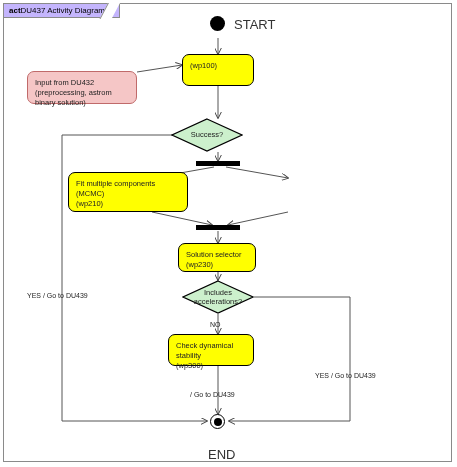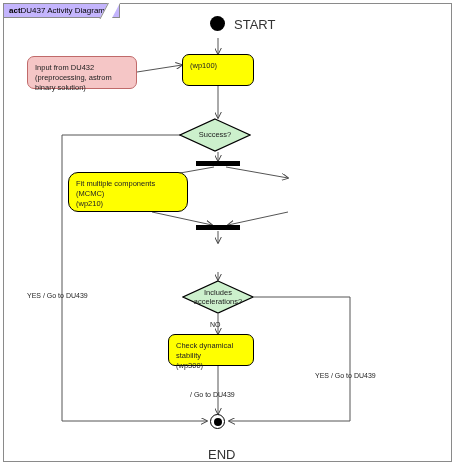--- a/index.html
+++ b/index.html
@@ -83,20 +83,21 @@
     padding: 6px 7px;
   }
   .objectnode {
     background: #f5c6c6;
     border: 1px solid #c06a6a;
     border-radius: 7px;
     font-size: 7.5px;
     line-height: 10px;
     color: #222222;
     padding: 6px 7px;
+    margin-top: 15px;
   }
   .decision {
     font-size: 7.5px;
     line-height: 9.5px;
     color: #222222;
     display: flex;
     align-items: center;
     justify-content: center;
     text-align: center;
   }
@@ -211,37 +212,41 @@
   <div class="nodelabel" style="left:234px; top:20px;">START</div>
 
   <div class="node objectnode" style="left:27px; top:56px; width:110px; height:33px;">
     <div>Input from DU432 (preprocessing, astrom binary solution)</div>
   </div>
 
   <div class="node action" style="left:182px; top:54px; width:72px; height:32px;">
     <div>(wp100)</div>
   </div>
 
-  <div class="node decision" style="left:179px; top:118px; width:72px; height:34px;">
+  <div class="node decision" style="left:171px; top:118px; width:72px; height:34px;">
     <svg width="72" height="34" viewBox="0 0 72 34" xmlns="http://www.w3.org/2000/svg">
       <polygon points="36,1 71,17 36,33 1,17" fill="#ccf0cc" stroke="#000000" stroke-width="1.2"></polygon>
     </svg>
     <div class="dtext">Success?</div>
   </div>
 
   <div class="node bar" style="left:196px; top:161px; width:44px; height:5px;"></div>
 
-  <div class="node action" style="left:68px; top:172px; width:120px; height:40px;border-radius:10px;">
+  <div class="node action" style="left:68px; top:172px; width:120px; height:40px;">
     <div>Fit multiple components (MCMC)</div>
     <div>(wp210)</div>
   </div>
 
 
   <div class="node bar" style="left:196px; top:225px; width:44px; height:5px;"></div>
 
+  <div class="node action" style="left:178px; top:243px; width:78px; height:29px;">
+    <div>Solution selector</div>
+    <div>(wp230)</div>
+  </div>
 
   <div class="node decision" style="left:182px; top:280px; width:72px; height:34px;">
     <svg width="72" height="34" viewBox="0 0 72 34" xmlns="http://www.w3.org/2000/svg">
       <polygon points="36,1 71,17 36,33 1,17" fill="#ccf0cc" stroke="#000000" stroke-width="1.2"></polygon>
     </svg>
     <div class="dtext">
       <div>Includes</div>
       <div>accelerations?</div>
     </div>
   </div>

